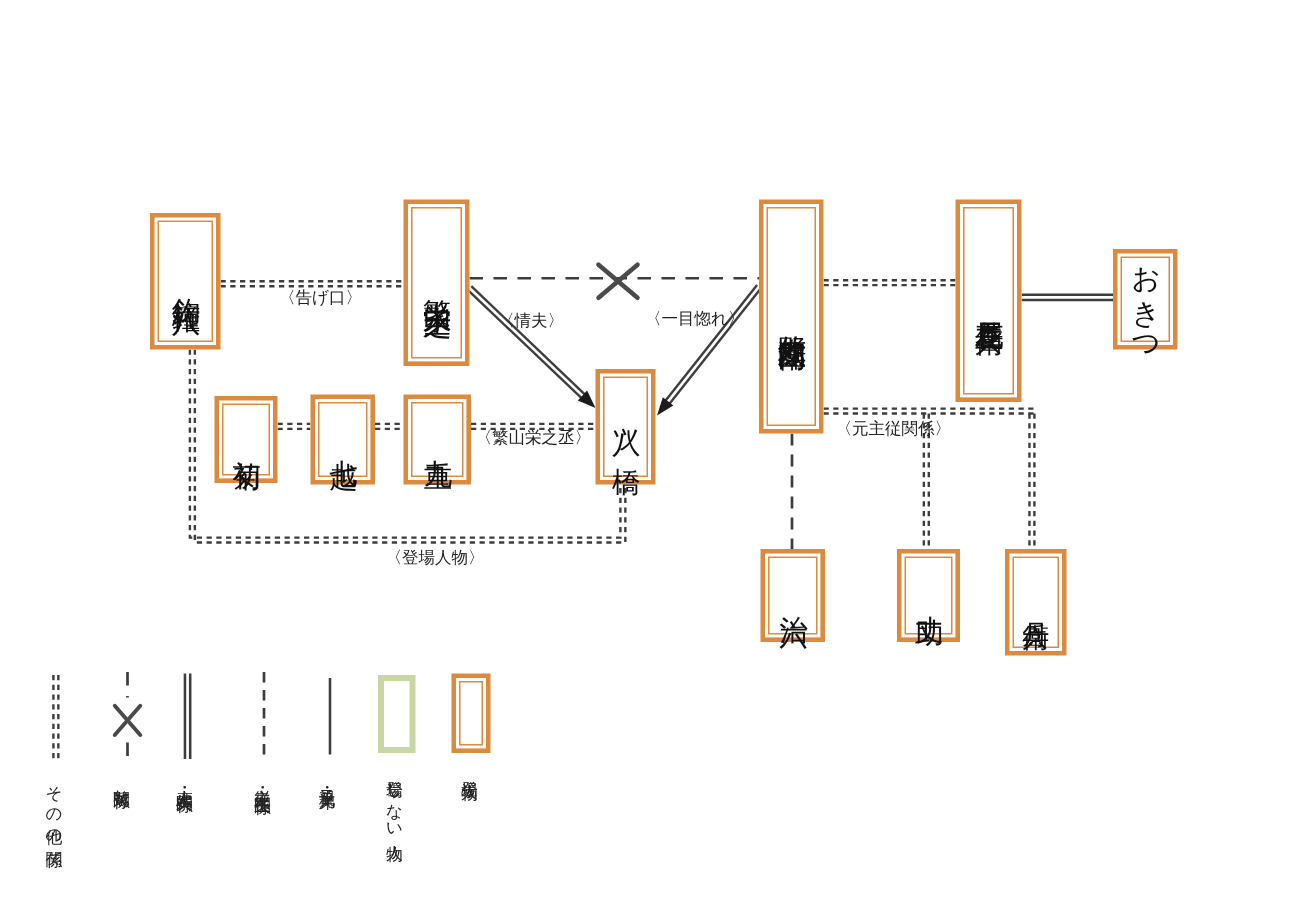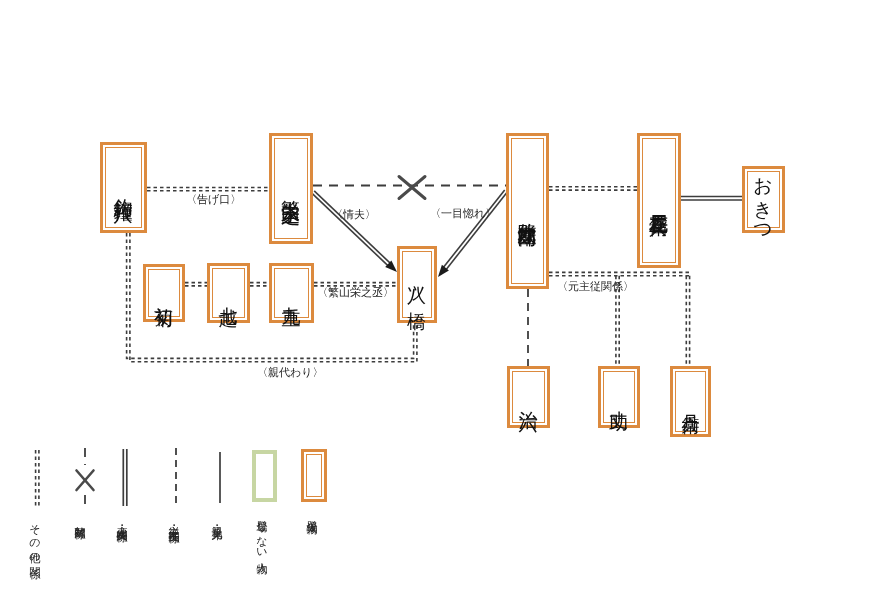--- a/index.html
+++ b/index.html
@@ -153,21 +153,21 @@
   </div>
   <div class="cbox" style="left:670px;top:366px;width:41px;height:71px">
     <span class="vtxt" style="font-size:18px;letter-spacing:1px">丹兵衛</span>
   </div>
 
   <div class="elabel" style="left:186px;top:194px">〈告げ口〉</div>
   <div class="elabel" style="left:332px;top:209px">〈情夫〉</div>
   <div class="elabel" style="left:430px;top:208px">〈一目惚れ〉</div>
   <div class="elabel" style="left:317px;top:287px">〈繁山栄之丞〉</div>
   <div class="elabel" style="left:557px;top:281px">〈元主従関係〉</div>
-  <div class="elabel" style="left:257px;top:367px">〈親代わり〉</div>
+  <div class="elabel" style="left:257px;top:367px">〈登場人物〉</div>
 
   <div class="gbox" style="left:252px;top:450px;width:25px;height:52px"></div>
   <div class="cbox" style="left:301px;top:449px;width:26px;height:53px"></div>
 
   <div class="llabel" style="left:29px;top:517px">その他の関係</div>
   <div class="llabel" style="left:74px;top:517px">敵対関係</div>
   <div class="llabel" style="left:116px;top:517px">恋人・夫婦関係</div>
   <div class="llabel" style="left:168px;top:517px">主従・元主従関係</div>
   <div class="llabel" style="left:211px;top:517px">親子・兄弟</div>
   <div class="llabel" style="left:256px;top:512px">登場しない人物</div>

